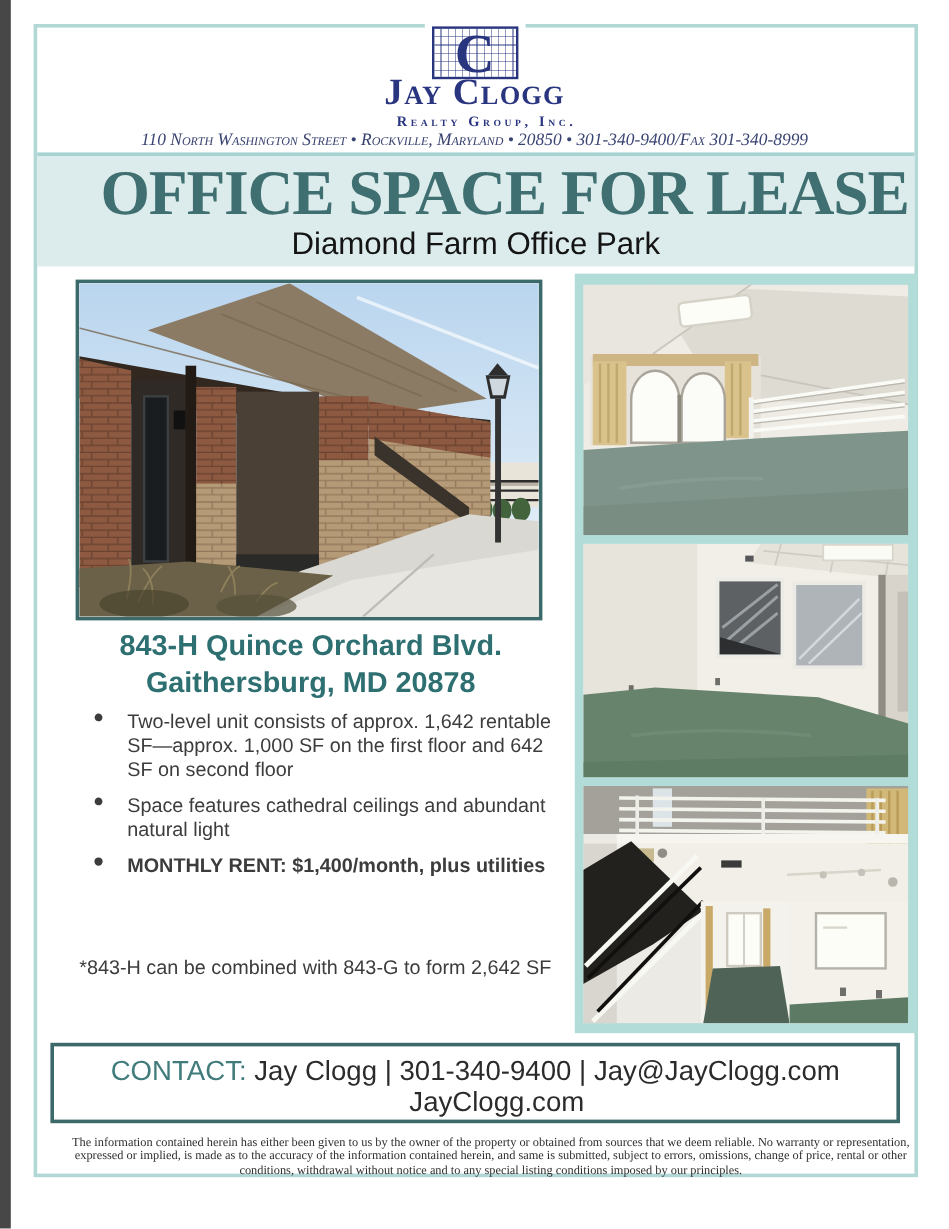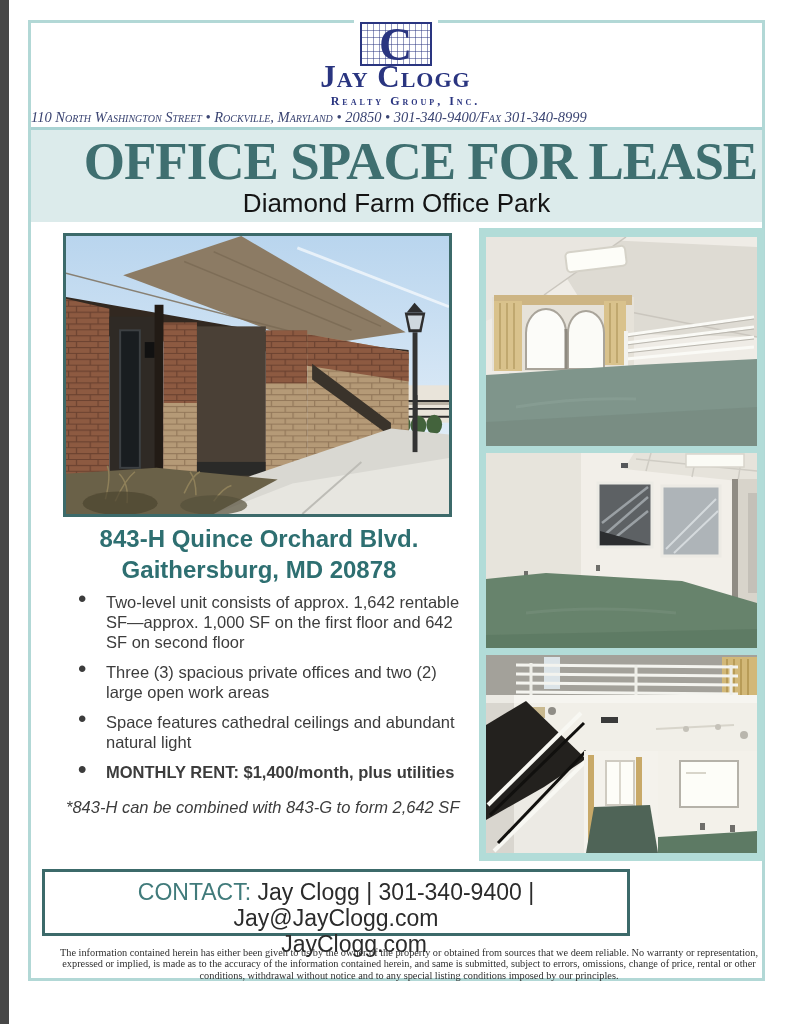--- a/index.html
+++ b/index.html
@@ -17,21 +17,21 @@
           repeating-linear-gradient(to bottom,transparent 0 6px,rgba(42,53,128,.5) 6px 7px),#fff;
         box-shadow:0 0 0 6px #fff;z-index:3;text-align:center;}
   .logo-c{font-family:"Liberation Serif",serif;font-weight:bold;font-size:46px;
         line-height:42px;color:#2a3580;}
   .logo-name{position:absolute;left:0;top:60px;width:100%;text-align:center;
         font-family:"Liberation Serif",serif;font-variant:small-caps;font-weight:bold;
         font-size:31px;line-height:34px;letter-spacing:1px;color:#2a3580;z-index:3;}
   .logo-sub{position:absolute;left:50%;top:94px;transform:translateX(-50%);margin-left:10px;
         font-family:"Liberation Serif",serif;font-variant:small-caps;font-weight:bold;
         font-size:12px;letter-spacing:3px;color:#2a3580;z-index:3;}
-  .addr-line{position:absolute;left:31px;top:109px;width:729px;text-align:left;
+  .addr-line{position:absolute;left:31px;top:109px;width:729px;text-align:center;
         font-family:"Liberation Serif",serif;font-style:italic;font-variant:small-caps;
         font-size:14.5px;color:#3a4472;z-index:3;}
   .addr-divider{position:absolute;left:31px;top:127px;width:731px;height:3px;background:#a9d3d3;}
 
   
   .title-band{position:absolute;left:31px;top:130px;width:731px;height:92px;
         background:#dcebeb;text-align:center;}
   .title-band h1{margin:3px 0 0 0;font-family:"Liberation Serif",serif;font-weight:700;
         font-size:53px;line-height:56px;letter-spacing:-1px;color:#3f6f70;padding-left:48px;}
   .subtitle{font-size:26px;line-height:29px;color:#141414;}
@@ -49,24 +49,24 @@
   .ph3{top:427px;height:198px;}
 
   
   .prop-address{position:absolute;left:63px;top:523px;width:392px;text-align:center;
         font-weight:bold;font-size:24px;line-height:31px;color:#2e6f71;}
   .bullets{position:absolute;left:70px;top:592px;width:404px;list-style:none;margin:0;padding:0;}
   .bullets li{position:relative;padding-left:36px;margin-bottom:10px;
         font-size:16.5px;line-height:20px;color:#3c3c3c;}
   .bullets li::before{content:"\2022";position:absolute;left:8px;top:-3px;font-size:24px;color:#3c3c3c;}
   .bullets li.bold{font-weight:bold;}
-  .note{position:absolute;left:66px;top:798px;width:410px;font-size:16.5px;color:#3c3c3c;margin:0;font-style:italic;}
-
-  
-  .contact-box{position:absolute;left:42px;top:869px;width:588px;height:67px;
+  .note{position:absolute;left:66px;top:798px;width:410px;font-size:16.5px;color:#3c3c3c;margin:0;}
+
+  
+  .contact-box{position:absolute;left:42px;top:869px;width:708px;height:67px;
         border:3px solid #3c6a6a;background:#fff;box-sizing:border-box;text-align:center;
         color:#2b2b2b;}
   .contact-line1{margin-top:7px;font-size:23px;line-height:26px;}
   .contact-line1 .c-label{color:#417b7b;}
   .contact-line2{font-size:23px;line-height:26px;padding-left:36px;}
 
   
   .disclaimer{position:absolute;left:50px;top:947px;width:718px;margin:0;text-align:center;
         font-family:"Liberation Serif",serif;font-size:10.3px;line-height:11.3px;color:#2f2f2f;}
 </style>
@@ -346,21 +346,20 @@
     </figure>
   </aside>
 
   <div class="prop-address">
     <div>843-H Quince Orchard Blvd.</div>
     <div>Gaithersburg, MD 20878</div>
   </div>
 
   <ul class="bullets">
     <li><span>Two-level unit consists of approx. 1,642 rentable SF—approx. 1,000 SF on the first floor and 642 SF on second floor</span></li>
-    <li><span>Three (3) spacious private offices and two (2) large open work areas</span></li>
     <li><span>Space features cathedral ceilings and abundant natural light</span></li>
     <li class="bold"><span>MONTHLY RENT: $1,400/month, plus utilities</span></li>
   </ul>
 
   <p class="note">*843-H can be combined with 843-G to form 2,642 SF</p>
 
   <div class="contact-box">
     <div class="contact-line1">
       <span class="c-label">CONTACT:</span><span> Jay Clogg | 301-340-9400 | Jay@JayClogg.com</span>
     </div>

